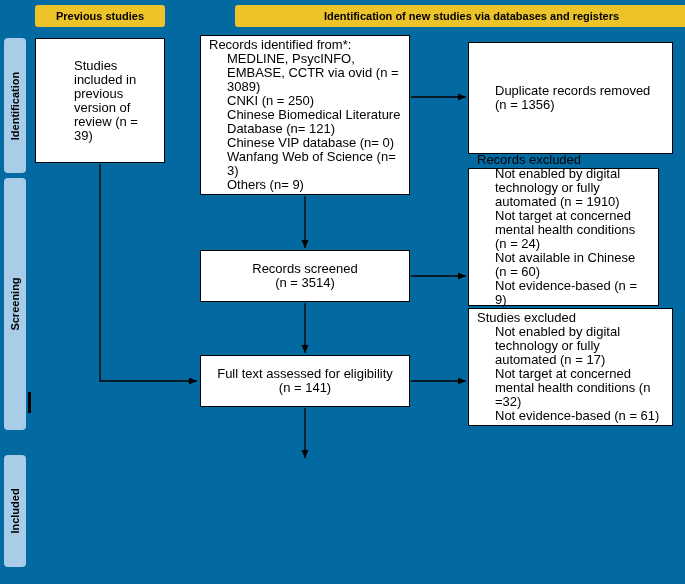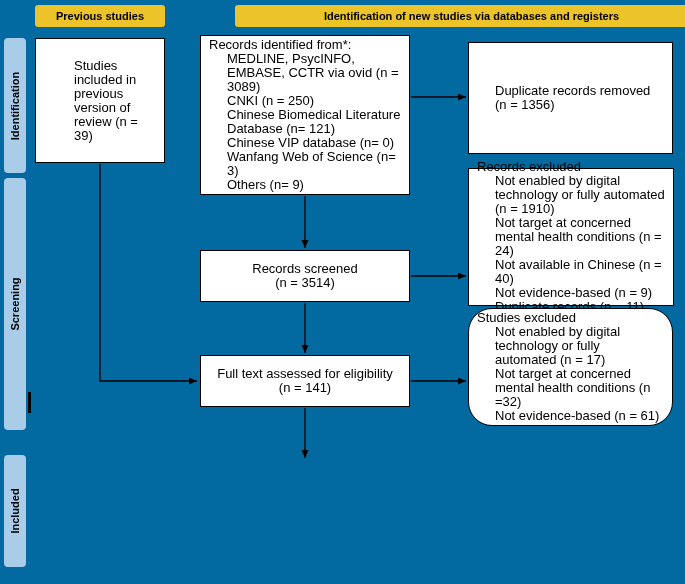--- a/index.html
+++ b/index.html
@@ -60,23 +60,23 @@
     justify-content: center;
     padding: 6px 8px;
   }
   .box.center { align-items: center; text-align: center; }
   .indent > .list-line { padding-left: 18px; }
 
   #box-previous-version  { left: 35px;  top: 38px;  width: 130px; height: 125px; padding-left: 38px; }
   #box-records-identified{ left: 200px; top: 35px;  width: 210px; height: 160px; }
   #box-records-removed   { left: 468px; top: 42px;  width: 205px; height: 112px; }
   #box-records-screened  { left: 200px; top: 250px; width: 210px; height: 52px; }
-  #box-records-excluded  { left: 468px; top: 168px; width: 206px; height: 138px; }
+  #box-records-excluded  { left: 468px; top: 168px; width: 191px; height: 138px; }
   #box-full-text         { left: 200px; top: 355px; width: 210px; height: 52px; }
-  #box-studies-excluded  { left: 468px; top: 308px; width: 205px; height: 118px; border-radius: 24px; }
+  #box-studies-excluded  { left: 468px; top: 308px; width: 205px; height: 118px; }
   #box-total-included    { left: 200px; top: 460px; width: 210px; height: 72px; }
 
   svg.arrows {
     position: absolute;
     left: 0; top: 0;
     width: 685px; height: 584px;
     pointer-events: none;
   }
   i { font-style: italic; }
 </style>
@@ -124,21 +124,21 @@
   <div class="box center" id="box-records-screened">
     <div>Records screened</div>
     <div>(n = 3514)</div>
   </div>
 
   <div class="box" id="box-records-excluded">
     <div>Records excluded</div>
     <div class="indent">
         <div class="list-line">Not enabled by digital technology or fully automated (n = 1910)</div>
         <div class="list-line">Not target at concerned mental health conditions (n = 24)</div>
-        <div class="list-line">Not available in Chinese (n = 40)</div>
+        <div class="list-line">Not available in Chinese (n = 60)</div>
         <div class="list-line">Not evidence-based (n = 9)</div>
         <div class="list-line">Duplicate records (n = 11)</div>
       </div>
   </div>
 
   <div class="box center" id="box-full-text">
     <div>Full text assessed for eligibility</div>
     <div>(n = 141)</div>
   </div>
 

